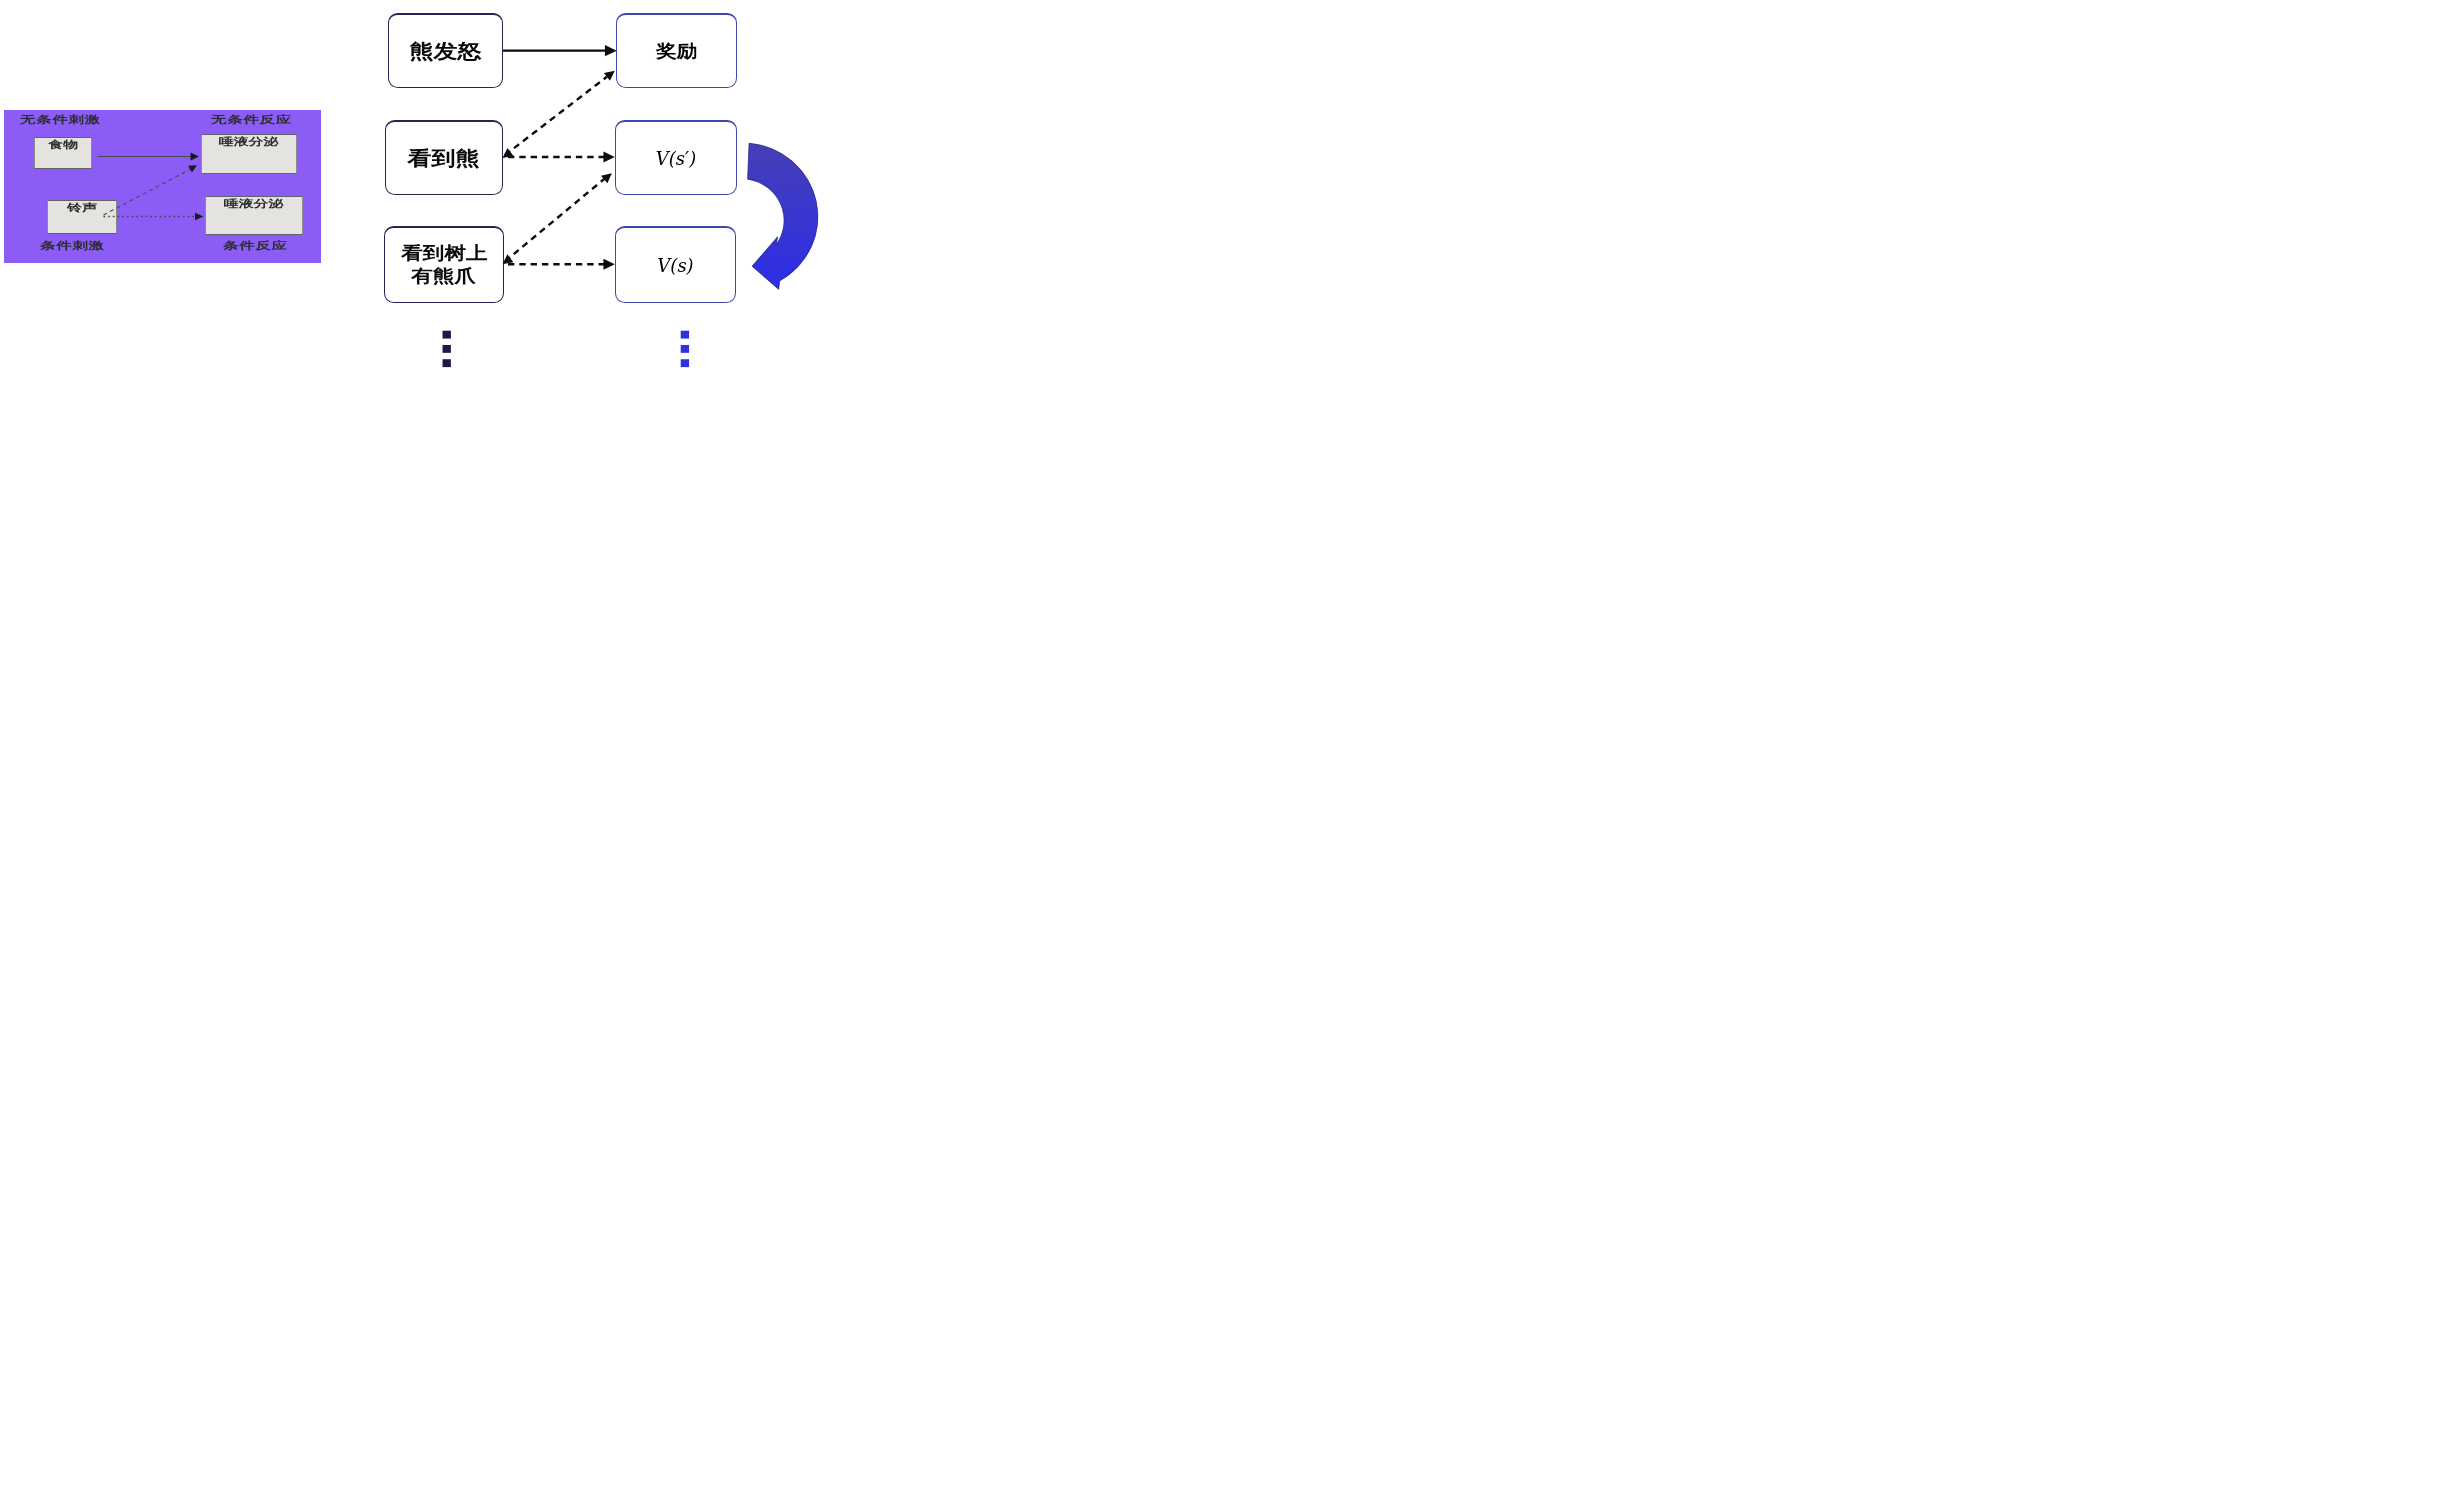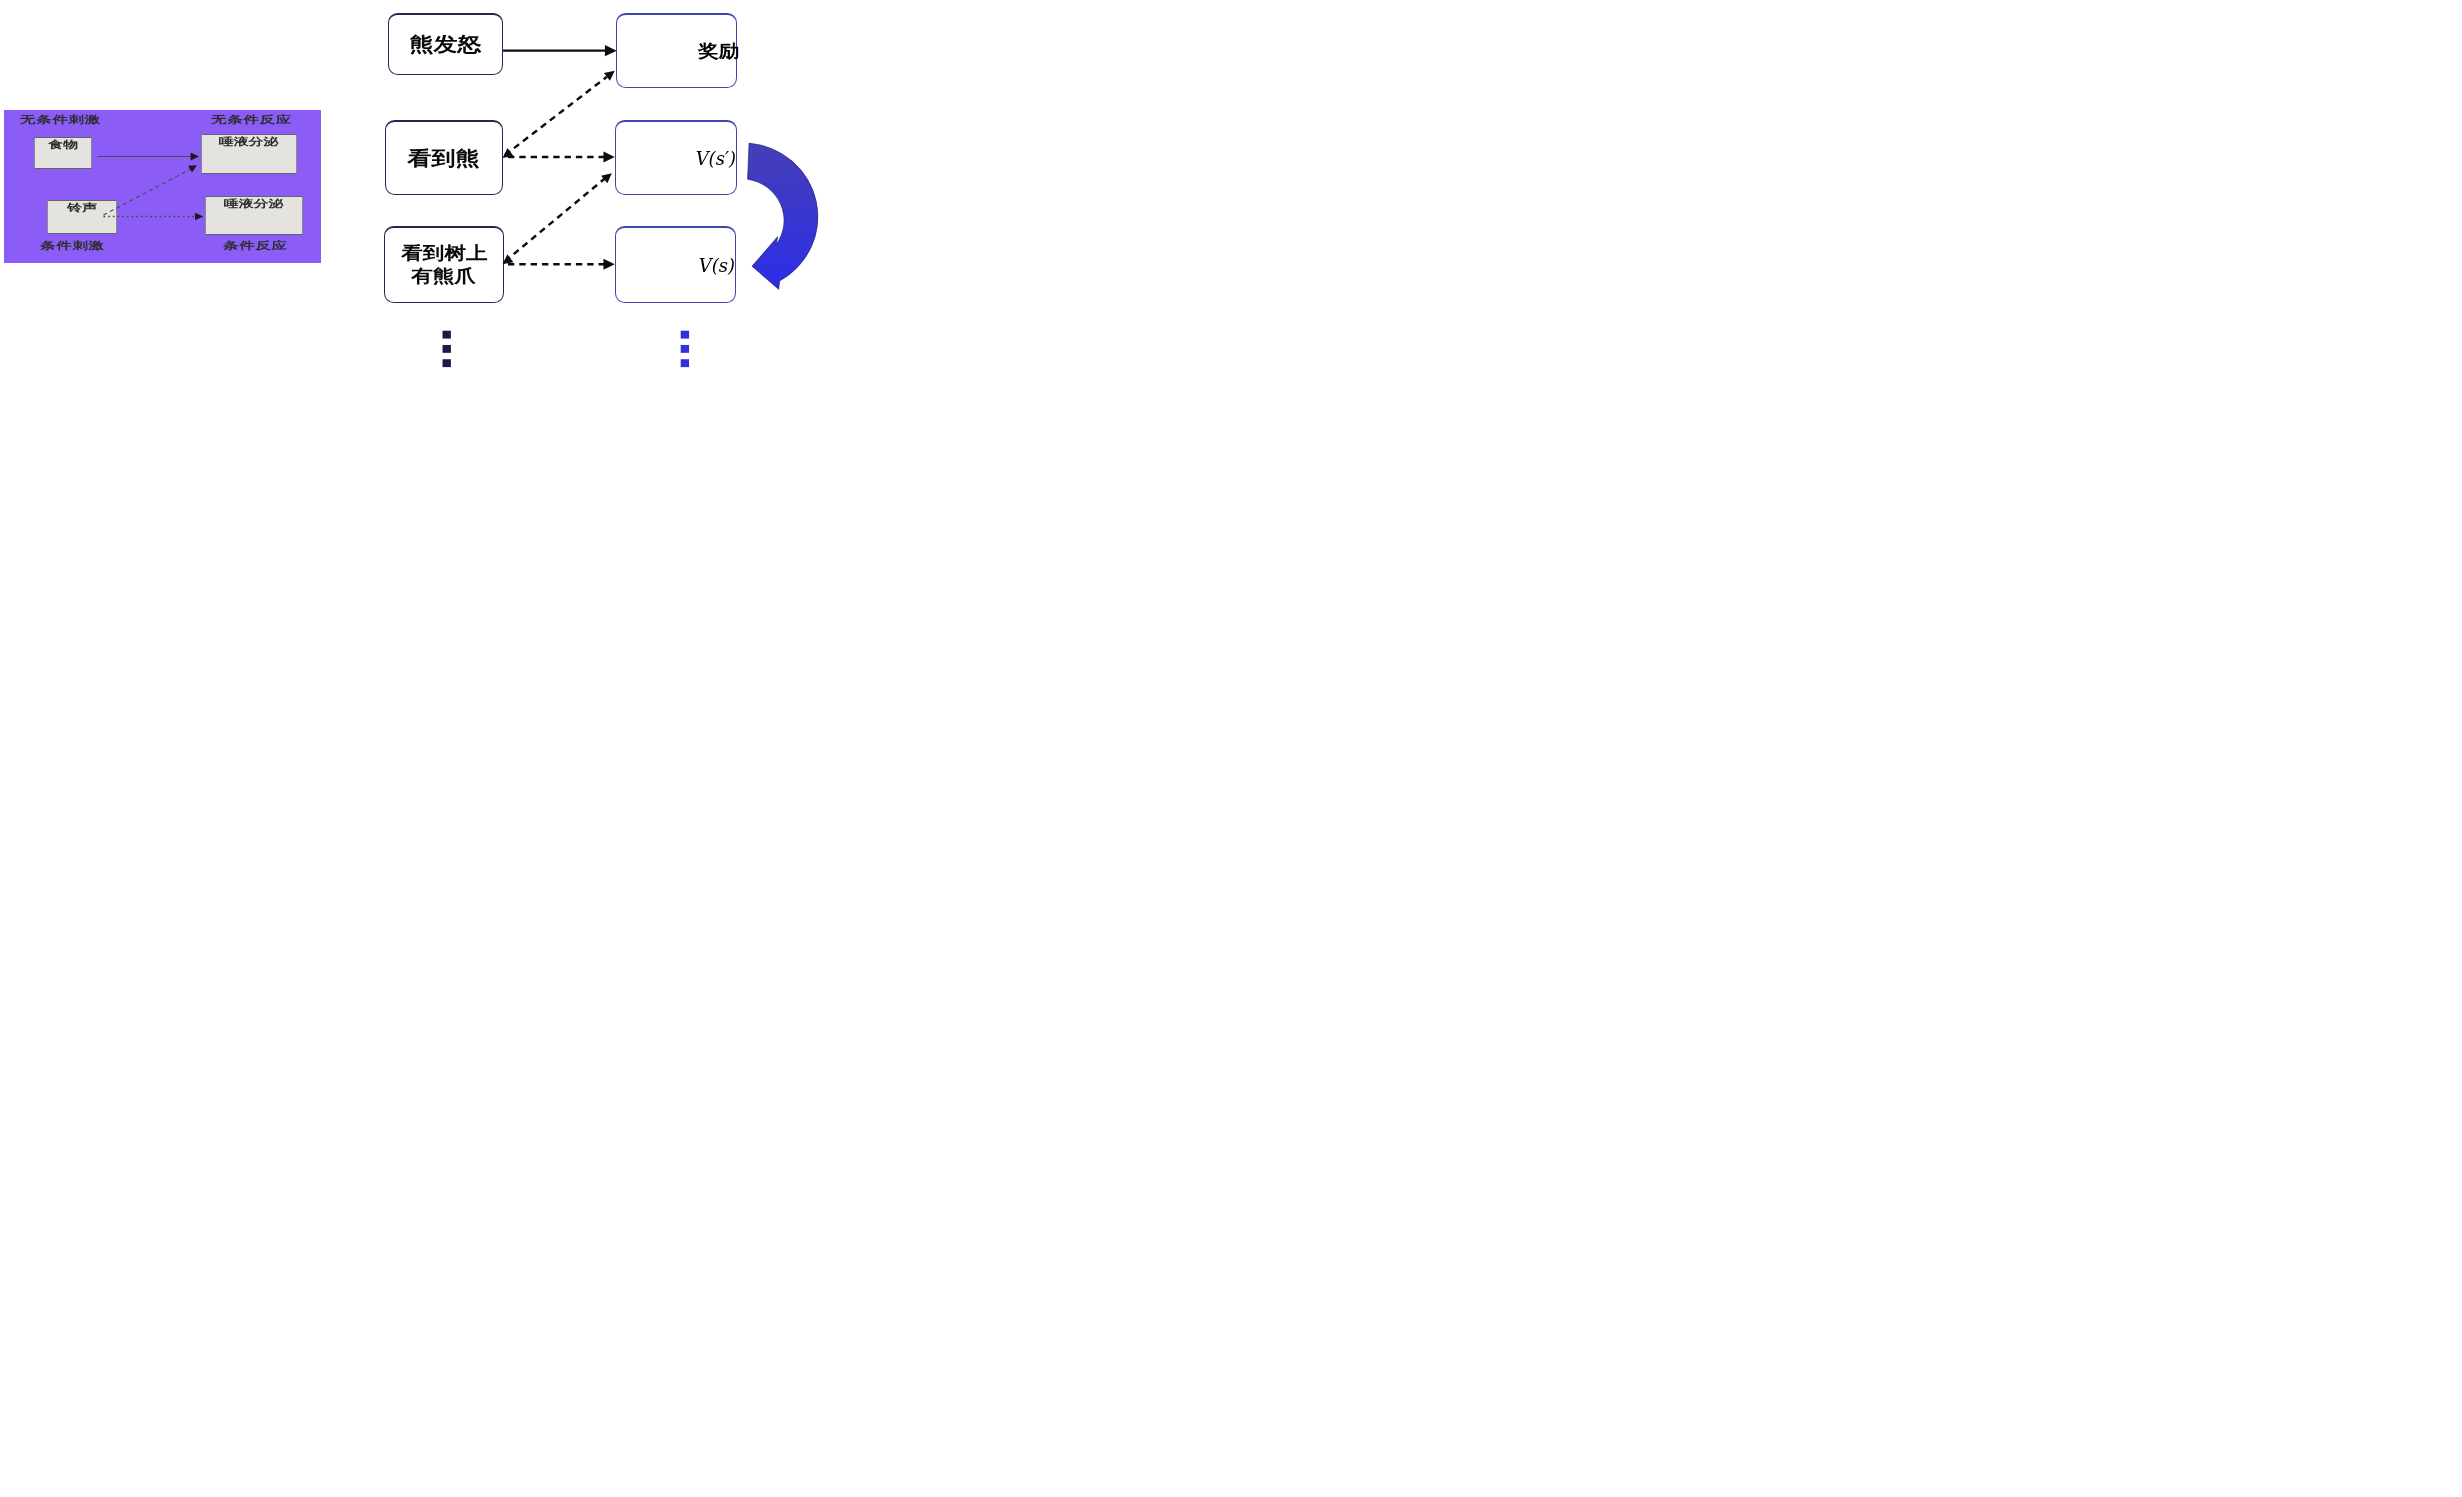--- a/index.html
+++ b/index.html
@@ -11,21 +11,21 @@
           transform:scaleX(1.5);transform-origin:left center;letter-spacing:0.5px;}
   .pbox{position:absolute;background:#e4e3e0;border:0.5px solid #8a8a8a;
         border-top:1.5px solid #636363;border-bottom:1.5px solid #636363;
         display:flex;justify-content:center;align-items:flex-start;box-sizing:border-box;}
   .pbox .txt{font-size:10.3px;font-weight:700;color:#2d2d2d;white-space:nowrap;
              transform:scaleX(1.45);transform-origin:center top;}
   
   .rbox{position:absolute;background:#ffffff;border-radius:9.8px;box-sizing:border-box;
         display:flex;flex-direction:column;justify-content:center;align-items:center;}
   .rbox.state{border:1.5px solid #262450;border-top-width:2px;}
-  .rbox.value{border:1.5px solid #4145ab;border-top-width:2px;align-items:flex-end;}
+  .rbox.value{border:1.5px solid #4145ab;border-top-width:2px;}
   .cjk-big{font-size:19.7px;font-weight:700;color:#0a0a0a;white-space:nowrap;
            transform:scaleX(1.22);transform-origin:center center;}
   .cjk-line{font-size:17.7px;font-weight:700;color:#0a0a0a;white-space:nowrap;line-height:1.28;
             transform:scaleX(1.22);transform-origin:center center;}
   .serif-big{font-family:"Liberation Serif",serif;font-size:17.7px;font-weight:700;color:#000;
              white-space:nowrap;transform:scaleX(1.15);transform-origin:center center;}
   .math{font-family:"DejaVu Serif","Liberation Serif",serif;font-style:italic;font-size:18px;
         color:#000;white-space:nowrap;}
   svg{position:absolute;left:0;top:0;pointer-events:none;}
 </style>
@@ -51,21 +51,21 @@
     </div>
 
     <div class="pbox" style="left:201px;top:86px;width:98px;height:39px;">
       <span class="txt">唾液分泌</span>
     </div>
 
     <span class="plabel" style="left:36px;top:129px;">条件刺激</span>
     <span class="plabel" style="left:219px;top:129px;">条件反应</span>
   </div>
 
-  <div class="rbox state" style="left:388px;top:13.3px;width:115px;height:62px;">
+  <div class="rbox state" style="left:388px;top:13.3px;width:115px;height:75px;">
     <span class="cjk-big">熊发怒</span>
   </div>
 
   <div class="rbox value" style="left:616px;top:13.3px;width:121px;height:75px;">
     <span class="serif-big">奖励</span>
   </div>
 
   <div class="rbox state" style="left:385px;top:120px;width:118px;height:75px;">
     <span class="cjk-big">看到熊</span>
   </div>

